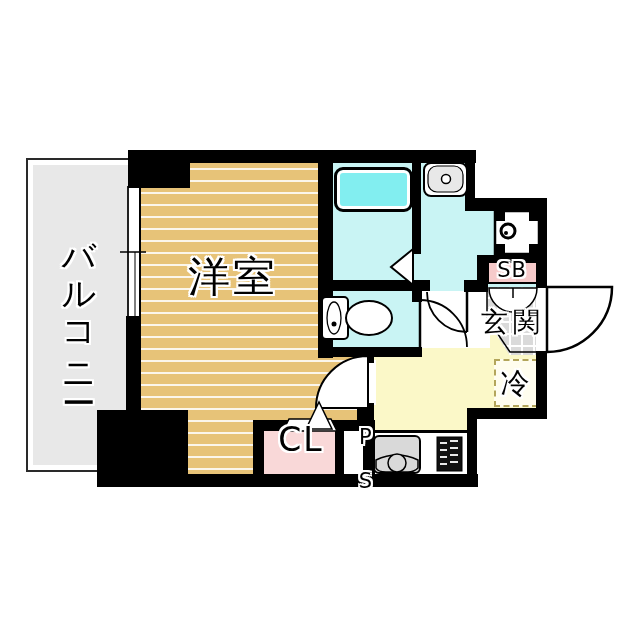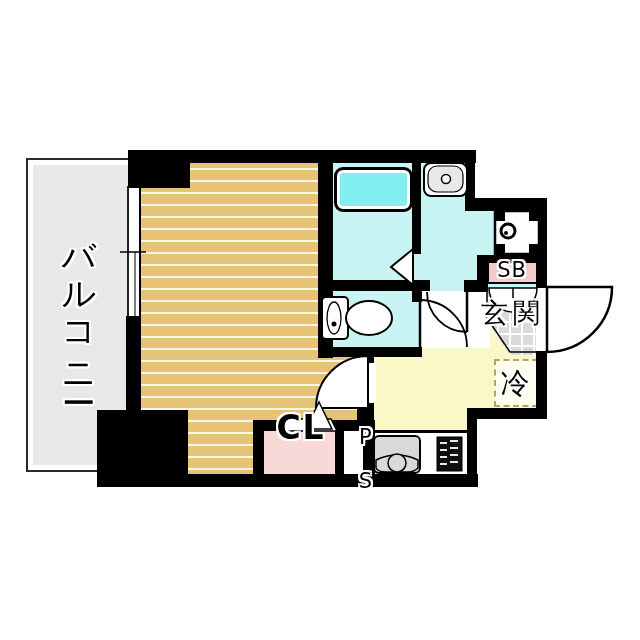--- a/index.html
+++ b/index.html
@@ -174,27 +174,28 @@
     </g>
 
     <g>
       <rect x="437" y="437" width="25" height="34" fill="#101010" stroke="#000"></rect>
       <path d="M440 443h7M450 441h8M440 450h7M450 448h8M440 457h7M450 455h8M440 464h7M450 462h8" stroke="#fff" stroke-width="2" opacity=".9"></path>
     </g>
   </svg>
 
   <div class="lbl lbl-balcony" style="left:79px;top:303px;">バルコニー</div>
 
-
-  <div class="lbl lbl-genkan" style="left:513px;top:313px;">玄関</div>
+  <div class="lbl lbl-room" style="left:233px;top:277px;">洋室</div>
+
+  <div class="lbl lbl-genkan" style="left:513px;top:322px;">玄関</div>
 
   <div class="lbl lbl-sb" style="left:512px;top:271px;">SB</div>
 
   <div class="lbl lbl-rei" style="left:515px;top:384px;">冷</div>
 
-  <div class="lbl lbl-cl" style="left:301px;top:428px;font-weight:bold;">CL</div>
+  <div class="lbl lbl-cl" style="left:301px;top:440px;">CL</div>
 
   <div class="lbl lbl-ps" style="left:352px;top:459px;">
     <span>P</span><br>
     <span>S</span>
   </div>
 
 </div>
 
 </body></html>

